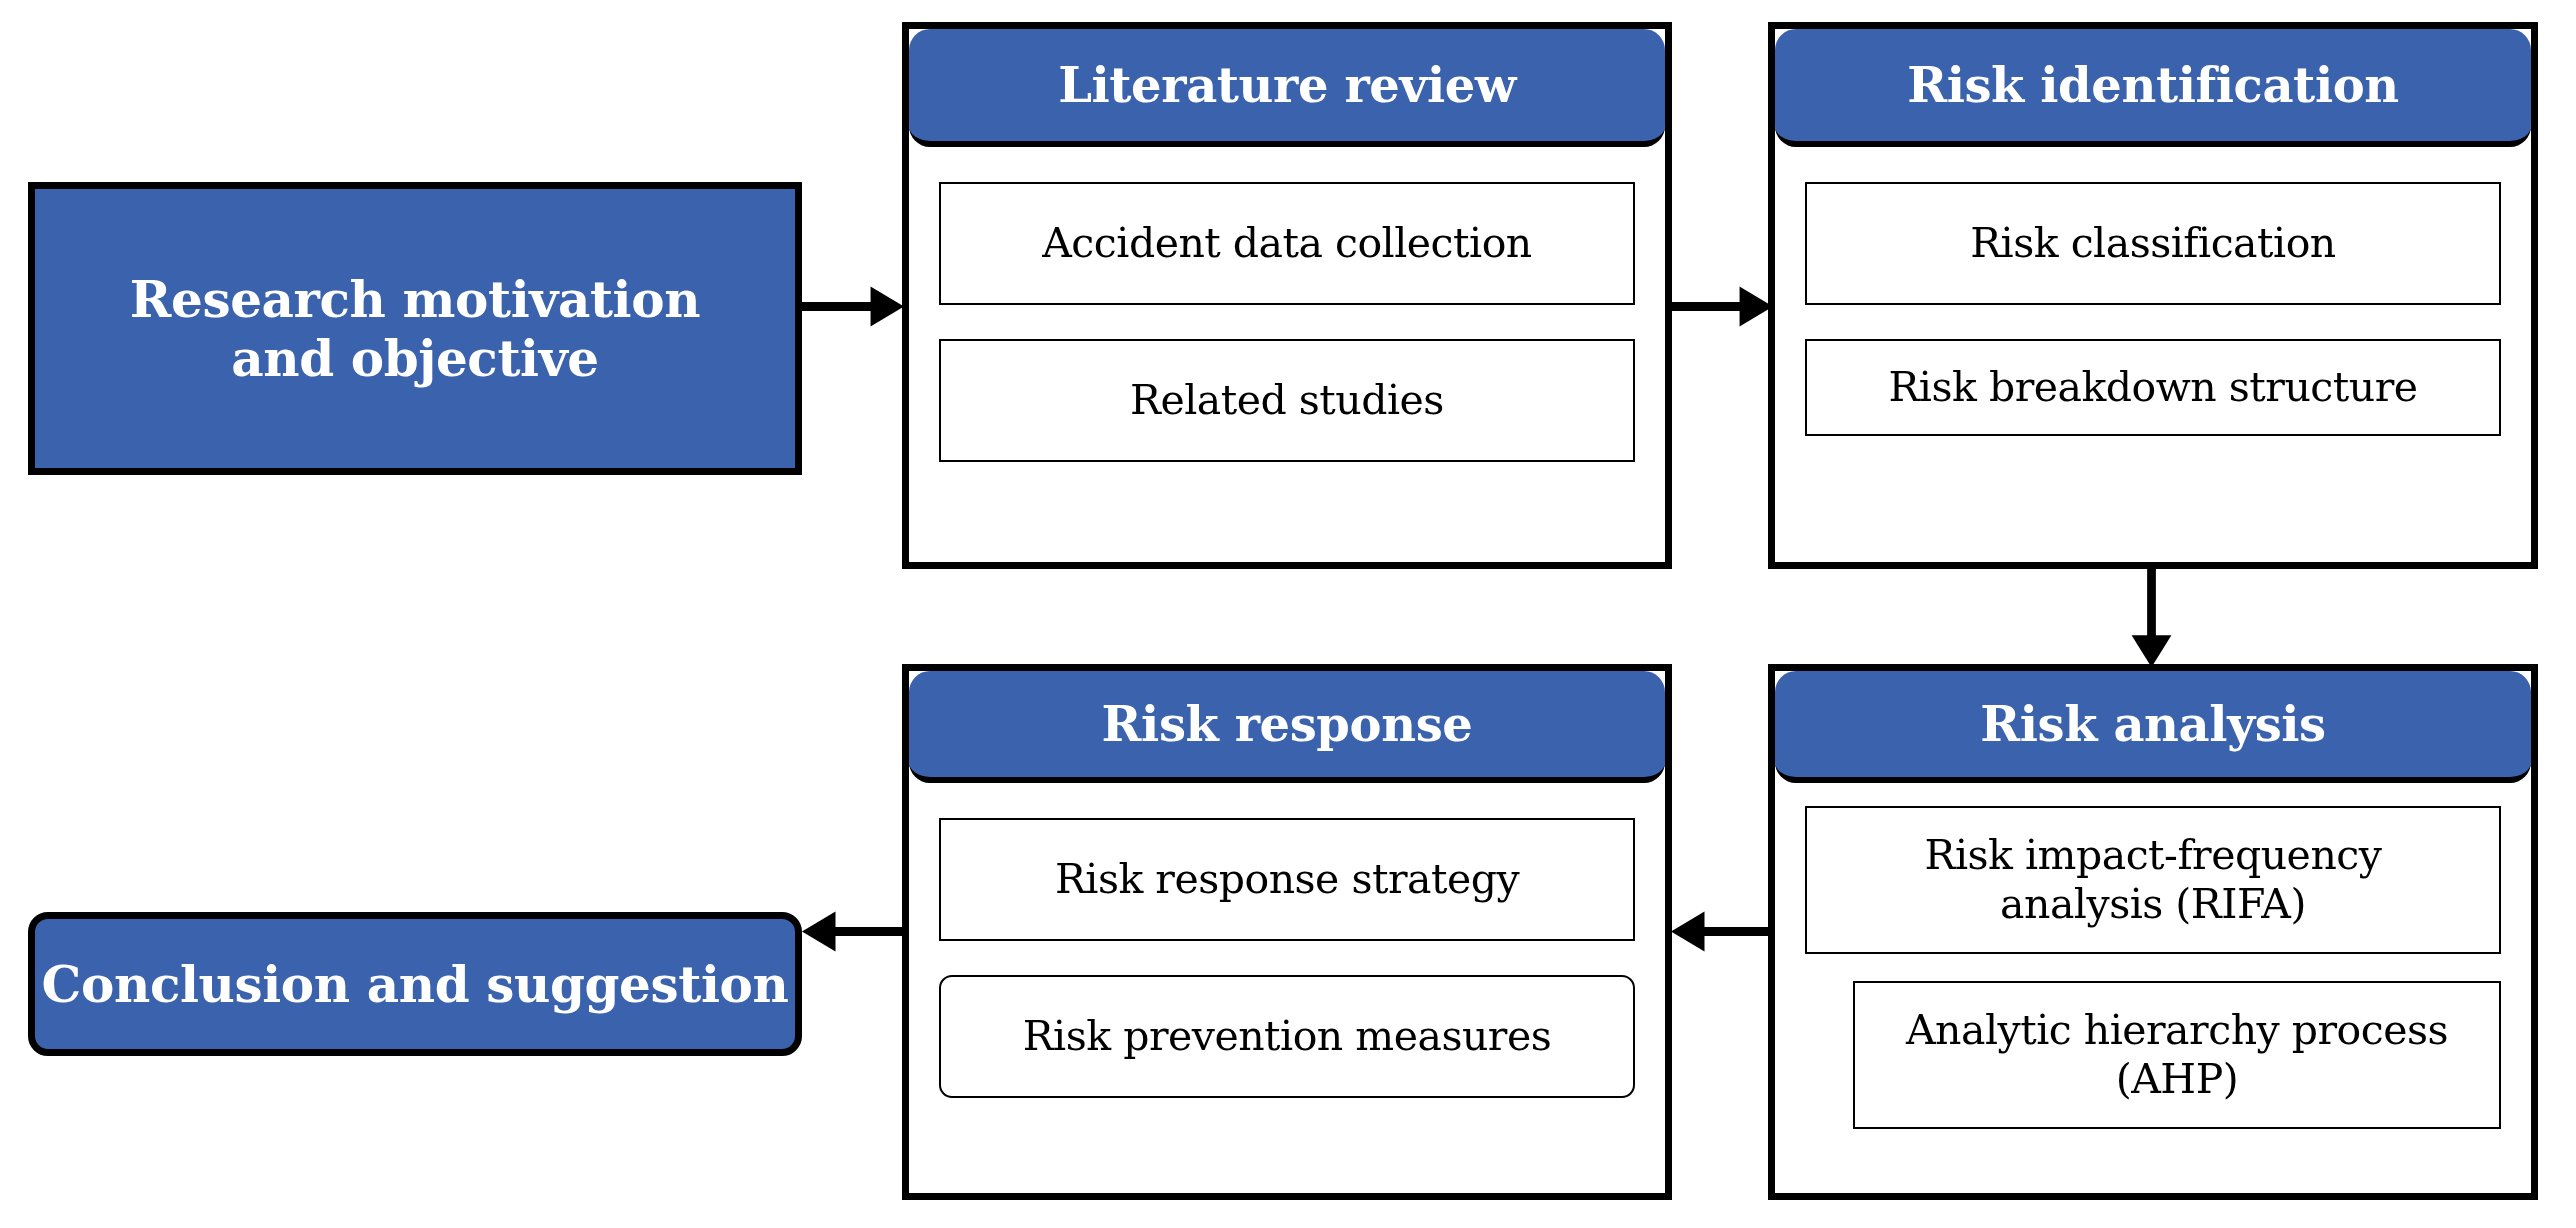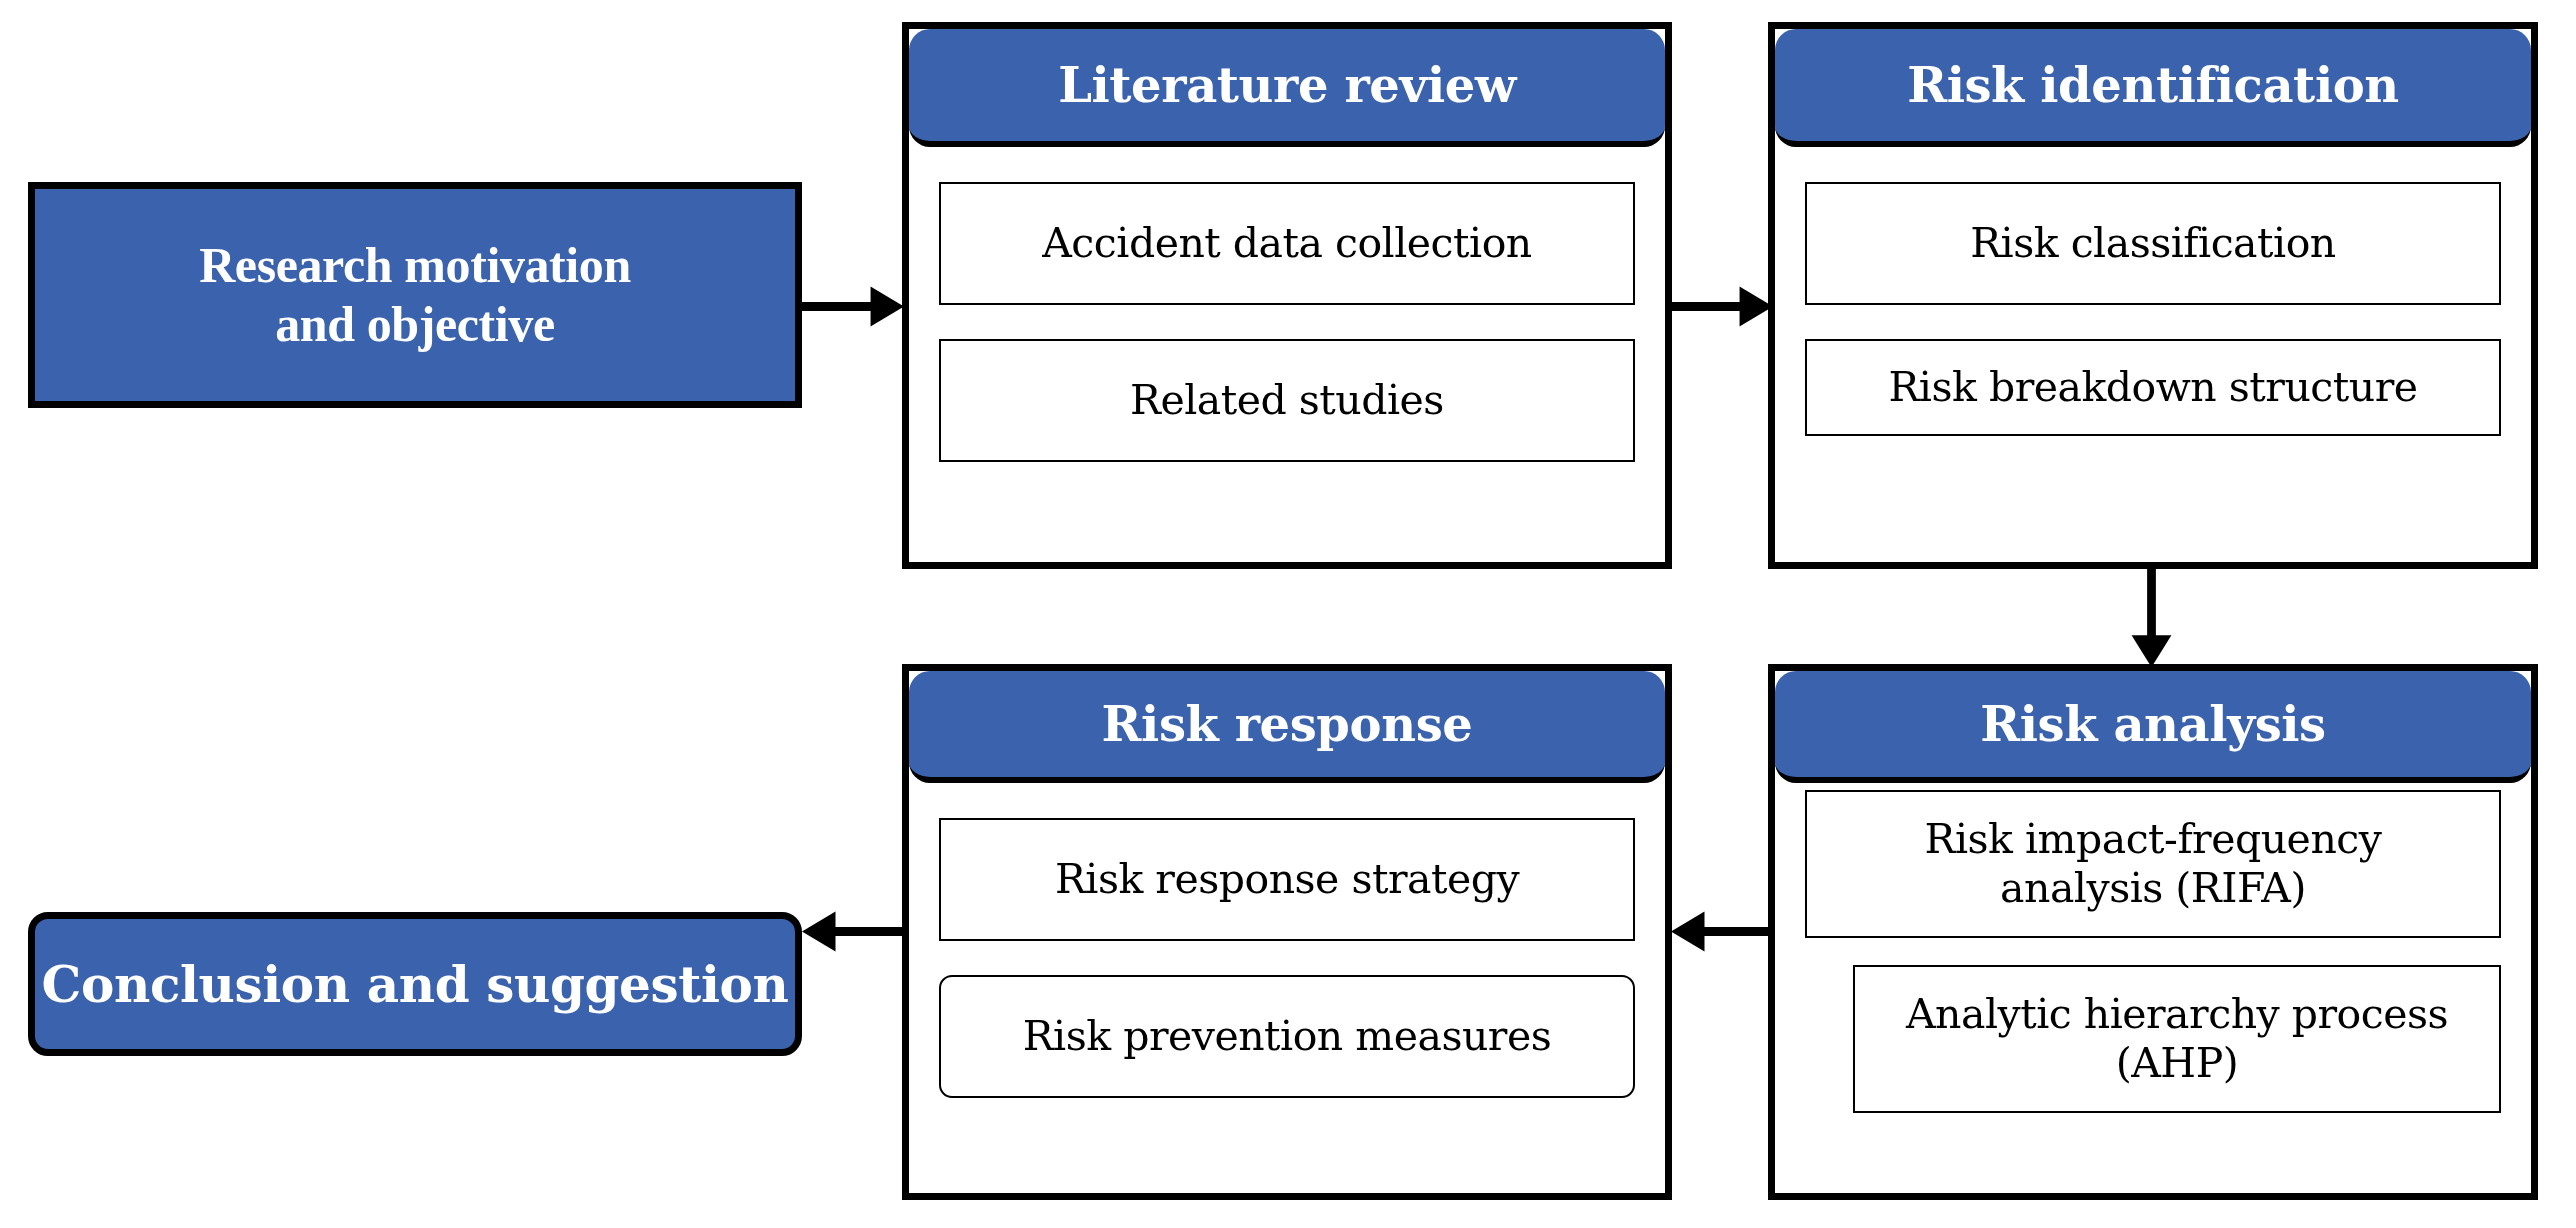--- a/index.html
+++ b/index.html
@@ -64,21 +64,21 @@
   }
   
   .conn{position:absolute;}
   .conn svg{display:block;}
 </style>
 </head>
 <body>
 
 <div id="canvas">
 
-  <div class="solidbox" style="left:28px;top:182px;width:774px;height:226px;font-size:50px;font-family:Liberation Serif, serif;">
+  <div class="solidbox" style="left:28px;top:182px;width:774px;height:293px;font-size:50px;">
     <div>
       <div>Research motivation</div>
       <div>and objective</div>
     </div>
   </div>
 
   <div class="panel" style="left:902px;top:22.4px;width:770px;height:547px;">
     <div class="panel-header" style="height:118px;font-size:48px;">Literature review</div>
     <div class="panel-body">
       <div class="subbox" style="height:123px;font-size:41px;">Accident data collection</div>
@@ -98,21 +98,21 @@
 
   <div class="panel" style="left:902px;top:664px;width:770px;height:536px;">
     <div class="panel-header" style="height:112px;font-size:48px;">Risk response</div>
     <div class="panel-body">
       <div class="subbox" style="height:123px;font-size:41px;">Risk response strategy</div>
       <div style="height:34px;"></div>
       <div class="subbox" style="height:123px;font-size:41px;border-radius:13px;">Risk prevention measures</div>
     </div>
   </div>
 
-  <div class="panel" style="left:1768px;top:664px;width:770px;height:536px;">
+  <div class="panel" style="left:1768px;top:664px;width:770px;height:536px;gap:16px;">
     <div class="panel-header" style="height:112px;font-size:48px;">Risk analysis</div>
     <div class="panel-body" style="padding-top:7px;">
       <div class="subbox" style="height:148px;font-size:41px;">
         <div>
           <div>Risk impact-frequency</div>
           <div>analysis (RIFA)</div>
         </div>
       </div>
       <div style="height:27px;"></div>
       <div class="subbox" style="height:148px;font-size:41px;margin-left:48px;">

